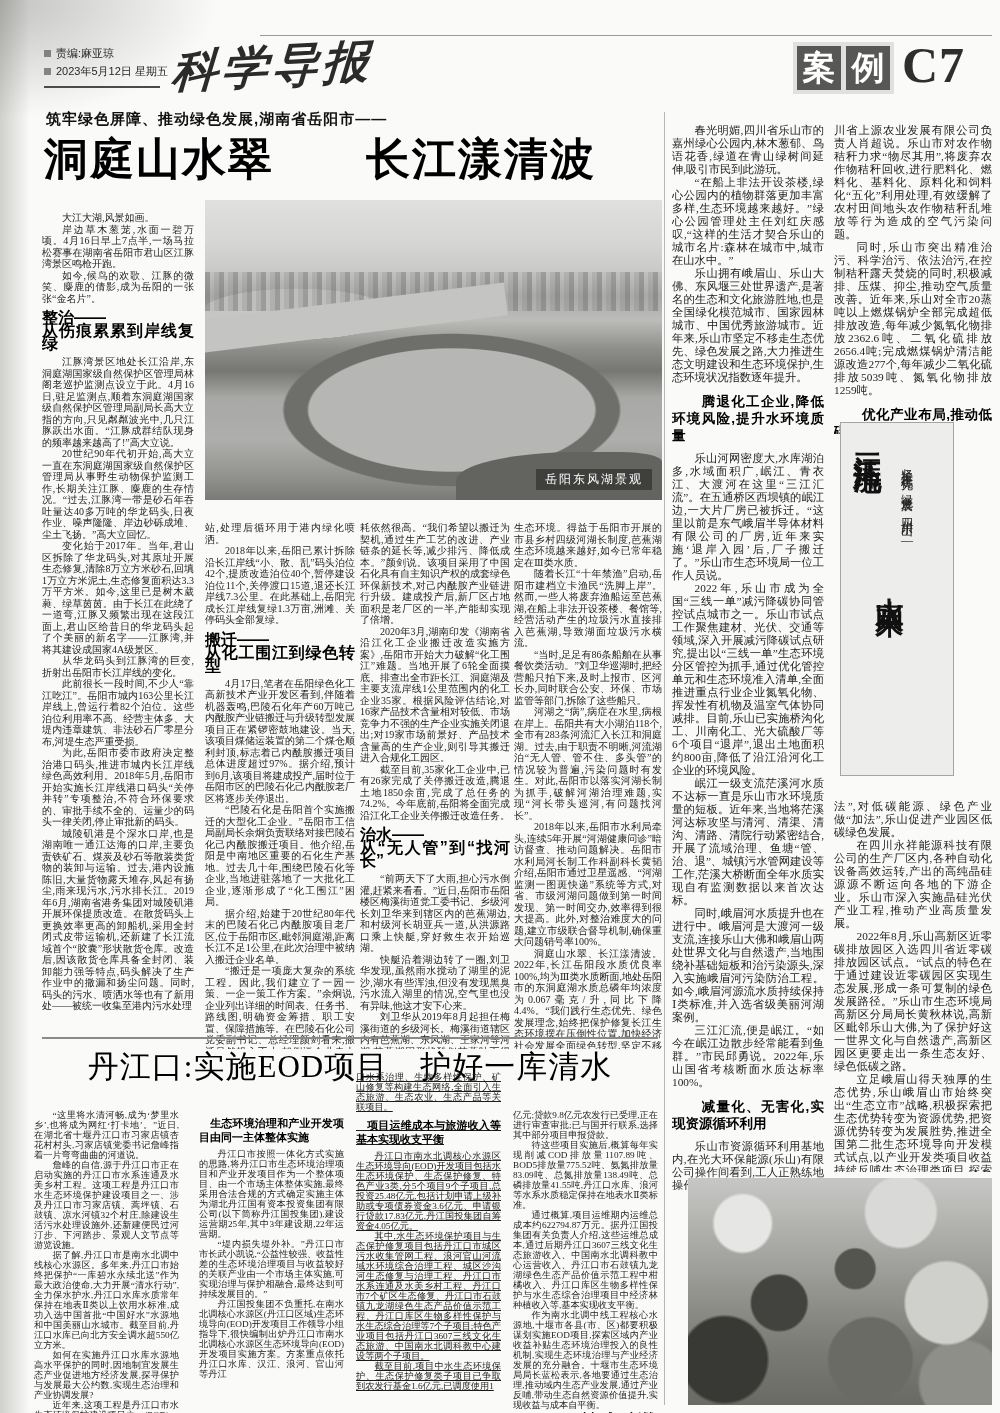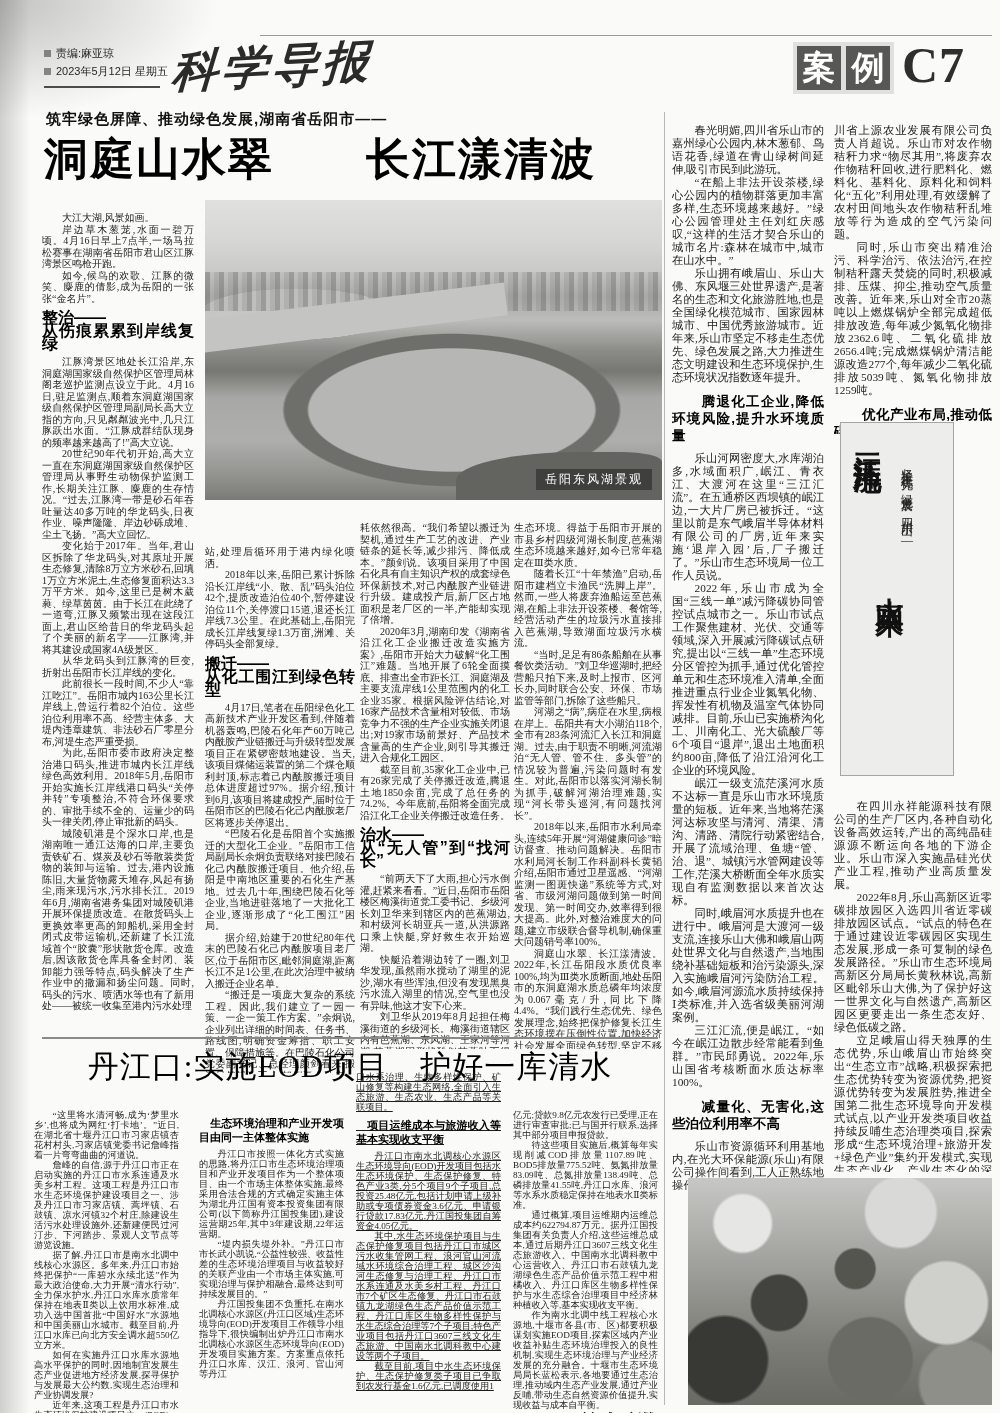--- a/index.html
+++ b/index.html
@@ -124,21 +124,21 @@
       <p class="para">城陵矶港是个深水口岸,也是湖南唯一通江达海的口岸,主要负责铁矿石、煤炭及砂石等散装类货物的装卸与运输。过去,港内设施陈旧,大量货物露天堆存,风起有扬尘,雨来现污水,污水排长江。2019年6月,湖南省港务集团对城陵矶港开展环保提质改造。在散货码头上更换效率更高的卸船机,采用全封闭式皮带运输机,还新建了长江流域首个“胶囊”形状散货仓库。改造后,因该散货仓库具备全封闭、装卸能力强等特点,码头解决了生产作业中的撒漏和扬尘问题。同时,码头的污水、喷洒水等也有了新用处——被统一收集至港内污水处理</p>
     </div>
 
   <div class="abs photo1">
     <div class="ph1-city"></div>
     <div class="ph1-river"></div>
     <div class="ph1-fg"></div>
     <span class="photo-caption">岳阳东风湖景观</span>
   </div>
 
-  <div class="col a1col" style="left:205px;top:530px;width:150px;height:527px;">
+  <div class="col a1col" style="left:205px;top:506px;width:150px;height:527px;">
       <p class="para cont">站,处理后循环用于港内绿化喷洒。</p>
       <p class="para">2018年以来,岳阳已累计拆除沿长江岸线“小、散、乱”码头泊位42个,提质改造泊位40个,暂停建设泊位11个,关停渡口15道,退还长江岸线7.3公里。在此基础上,岳阳完成长江岸线复绿1.3万亩,洲滩、关停码头全部复绿。</p>
       <div class="col-subhead">搬迁——
 从化工围江到绿色转型</div>
       <p class="para">4月17日,笔者在岳阳绿色化工高新技术产业开发区看到,伴随着机器轰鸣,巴陵石化年产60万吨己内酰胺产业链搬迁与升级转型发展项目正在紧锣密鼓地建设。当天,该项目煤储运装置的第二个煤仓顺利封顶,标志着己内酰胺搬迁项目总体进度超过97%。据介绍,预计到6月,该项目将建成投产,届时位于岳阳市区的巴陵石化己内酰胺老厂区将逐步关停退出。</p>
       <p class="para">“巴陵石化是岳阳首个实施搬迁的大型化工企业。”岳阳市工信局副局长余炯负责联络对接巴陵石化己内酰胺搬迁项目。他介绍,岳阳是中南地区重要的石化生产基地。过去几十年,围绕巴陵石化等企业,当地进驻落地了一大批化工企业,逐渐形成了“化工围江”困局。</p>
       <p class="para">据介绍,始建于20世纪80年代末的巴陵石化己内酰胺项目老厂区,位于岳阳市区,毗邻洞庭湖,距离长江不足1公里,在此次治理中被纳入搬迁企业名单。</p>
       <p class="para">“搬迁是一项庞大复杂的系统工程。因此,我们建立了一园一策、一企一策工作方案。”余炯说,企业列出详细的时间表、任务书、路线图,明确资金筹措、职工安置、保障措施等。在巴陵石化公司党委副书记、总经理颜剑看来,搬迁虽然投入不小,却倒逼企业走上了科技引领绿色发展的道路。</p>
     </div>
   <div class="col a1col" style="left:360px;top:506px;width:150px;height:527px;">
@@ -195,36 +195,37 @@
   <div class="col a3col" style="left:672px;top:108px;width:152px;height:1066px;">
       <p class="para">春光明媚,四川省乐山市的嘉州绿心公园内,林木葱郁、鸟语花香,绿道在青山绿树间延伸,吸引市民到此游玩。</p>
       <p class="para">“在船上非法开设茶楼,绿心公园内的植物群落更加丰富多样,生态环境越来越好。”绿心公园管理处主任刘红庆感叹,“这样的生活才契合乐山的城市名片:森林在城市中,城市在山水中。”</p>
       <p class="para">乐山拥有峨眉山、乐山大佛、东风堰三处世界遗产,是著名的生态和文化旅游胜地,也是全国绿化模范城市、国家园林城市、中国优秀旅游城市。近年来,乐山市坚定不移走生态优先、绿色发展之路,大力推进生态文明建设和生态环境保护,生态环境状况指数逐年提升。</p>
       <div class="col-subhead">　　腾退化工企业,降低环境风险,提升水环境质量</div>
       <p class="para">乐山河网密度大,水库湖泊多,水域面积广,岷江、青衣江、大渡河在这里“三江汇流”。在五通桥区西坝镇的岷江边,一大片厂房已被拆迁。“这里以前是东气峨眉半导体材料有限公司的厂房,近年来实施‘退岸入园’后,厂子搬迁了。”乐山市生态环境局一位工作人员说。</p>
       <p class="para">2022年,乐山市成为全国“三线一单”减污降碳协同管控试点城市之一。乐山市试点工作聚焦建材、光伏、交通等领域,深入开展减污降碳试点研究,提出以“三线一单”生态环境分区管控为抓手,通过优化管控单元和生态环境准入清单,全面推进重点行业企业氮氧化物、挥发性有机物及温室气体协同减排。目前,乐山已实施桥沟化工、川南化工、光大硫酸厂等6个项目“退岸”,退出土地面积约800亩,降低了沿江沿河化工企业的环境风险。</p>
       <p class="para">岷江一级支流茫溪河水质不达标一直是乐山市水环境质量的短板。近年来,当地将茫溪河达标攻坚与清河、清渠、清沟、清路、清院行动紧密结合,开展了流域治理、鱼塘“管、治、退”、城镇污水管网建设等工作,茫溪大桥断面全年水质实现自有监测数据以来首次达标。</p>
       <p class="para">同时,峨眉河水质提升也在进行中。峨眉河是大渡河一级支流,连接乐山大佛和峨眉山两处世界文化与自然遗产,当地围绕补基础短板和治污染源头,深入实施峨眉河污染防治工程。如今,峨眉河源流水质持续保持Ⅰ类标准,并入选省级美丽河湖案例。</p>
       <p class="para">三江汇流,便是岷江。“如今在岷江边散步经常能看到鱼群。”市民邱勇说。2022年,乐山国省考核断面水质达标率100%。</p>
-      <div class="col-subhead">　　减量化、无害化,这些泊位利用率不高</div>
+      <div class="col-subhead">　　减量化、无害化,实现资源循环利用</div>
       <p class="para">乐山市资源循环利用基地内,在光大环保能源(乐山)有限公司操作间看到,工人正熟练地操作垃圾抓斗起重机,将垃圾投入焚烧炉。公司相关负责人介绍,2019年5月投运以来,光大环保能源(乐山)有限公司累计处置生活垃圾约160万吨,发电近6.4亿千瓦时,实现了生活垃圾“减量化、无害化、资源化”处置。2022年,乐山市被纳入“十四五”时期“无废城市”建设名单。</p>
     </div>
   <div class="col a3col" style="left:834px;top:108px;width:158px;height:310px;">
       <p class="para cont">川省上源农业发展有限公司负责人肖超说。乐山市对农作物秸秆力求“物尽其用”,将废弃农作物秸秆回收,进行肥料化、燃料化、基料化、原料化和饲料化“五化”利用处理,有效缓解了农村田间地头农作物秸秆乱堆放等行为造成的空气污染问题。</p>
       <p class="para">同时,乐山市突出精准治污、科学治污、依法治污,在控制秸秆露天焚烧的同时,积极减排、压煤、抑尘,推动空气质量改善。近年来,乐山对全市20蒸吨以上燃煤锅炉全部完成超低排放改造,每年减少氮氧化物排放2362.6吨、二氧化硫排放2656.4吨;完成燃煤锅炉清洁能源改造277个,每年减少二氧化硫排放5039吨、氮氧化物排放1259吨。</p>
       <div class="col-subhead">　　优化产业布局,推动低碳绿色发展</div>
     </div>
 
   <div class="vbox">
     <div class="vtext vbox-big" style="left:12px;top:8px;">三江汇流地</div>
     <div class="vtext vbox-kicker" style="left:60px;top:36px;">坚持生态优先、绿色发展,四川乐山——</div>
     <div class="vtext vbox-big" style="left:34px;top:152px;">山水入画来</div>
   </div>
 
   <div class="col a3col" style="left:834px;top:784px;width:158px;height:372px;">
+      <p class="para cont">法”,对低碳能源、绿色产业做“加法”,乐山促进产业园区低碳绿色发展。</p>
       <p class="para">在四川永祥能源科技有限公司的生产厂区内,各种自动化设备高效运转,产出的高纯晶硅源源不断运向各地的下游企业。乐山市深入实施晶硅光伏产业工程,推动产业高质量发展。</p>
       <p class="para">2022年8月,乐山高新区近零碳排放园区入选四川省近零碳排放园区试点。“试点的特色在于通过建设近零碳园区实现生态发展,形成一条可复制的绿色发展路径。”乐山市生态环境局高新区分局局长黄秋林说,高新区毗邻乐山大佛,为了保护好这一世界文化与自然遗产,高新区园区更要走出一条生态友好、绿色低碳之路。</p>
       <p class="para">立足峨眉山得天独厚的生态优势,乐山峨眉山市始终突出“生态立市”战略,积极探索把生态优势转变为资源优势,把资源优势转变为发展胜势,推进全国第二批生态环境导向开发模式试点,以产业开发类项目收益持续反哺生态治理类项目,探索形成“生态环境治理+旅游开发+绿色产业”集约开发模式,实现生态产业化、产业生态化的深度融合发展。</p>
     </div>
 
   <div class="abs photo2"></div>
 
 </div>
 
 </body></html>

